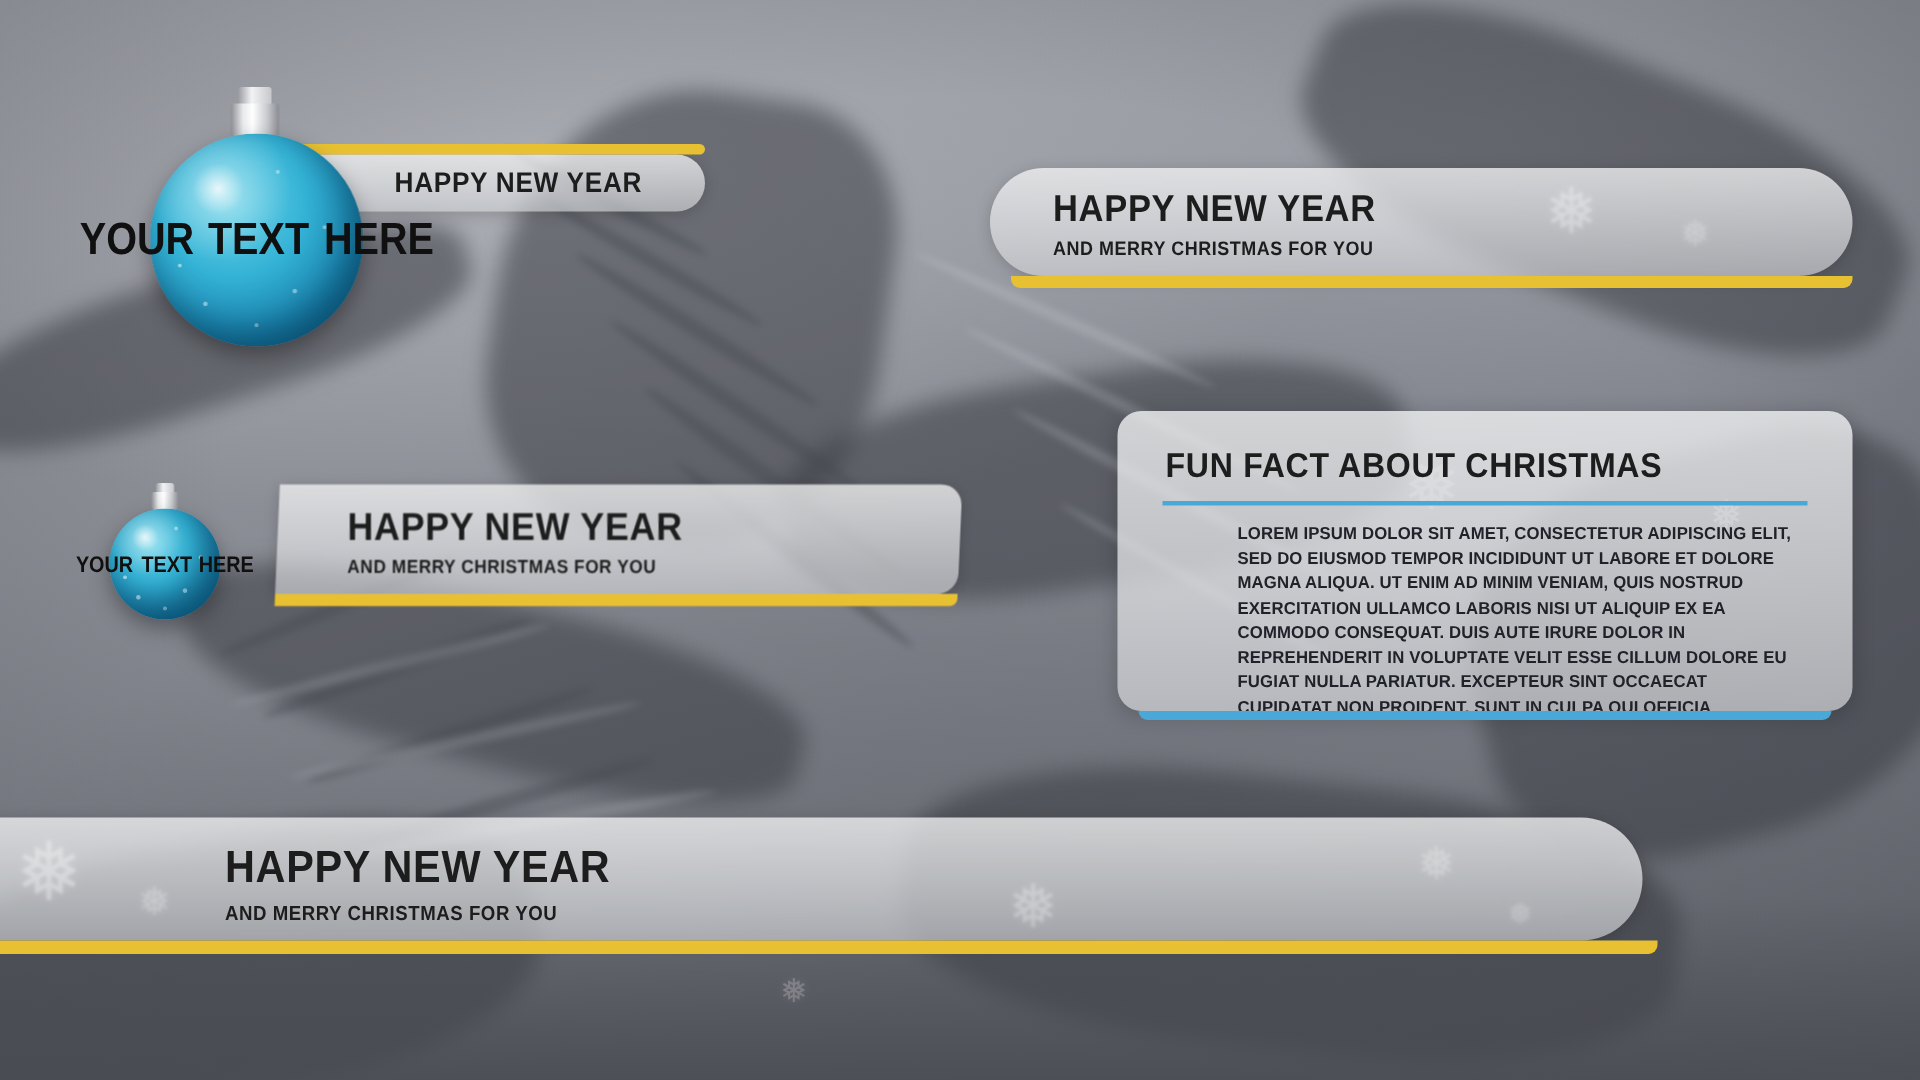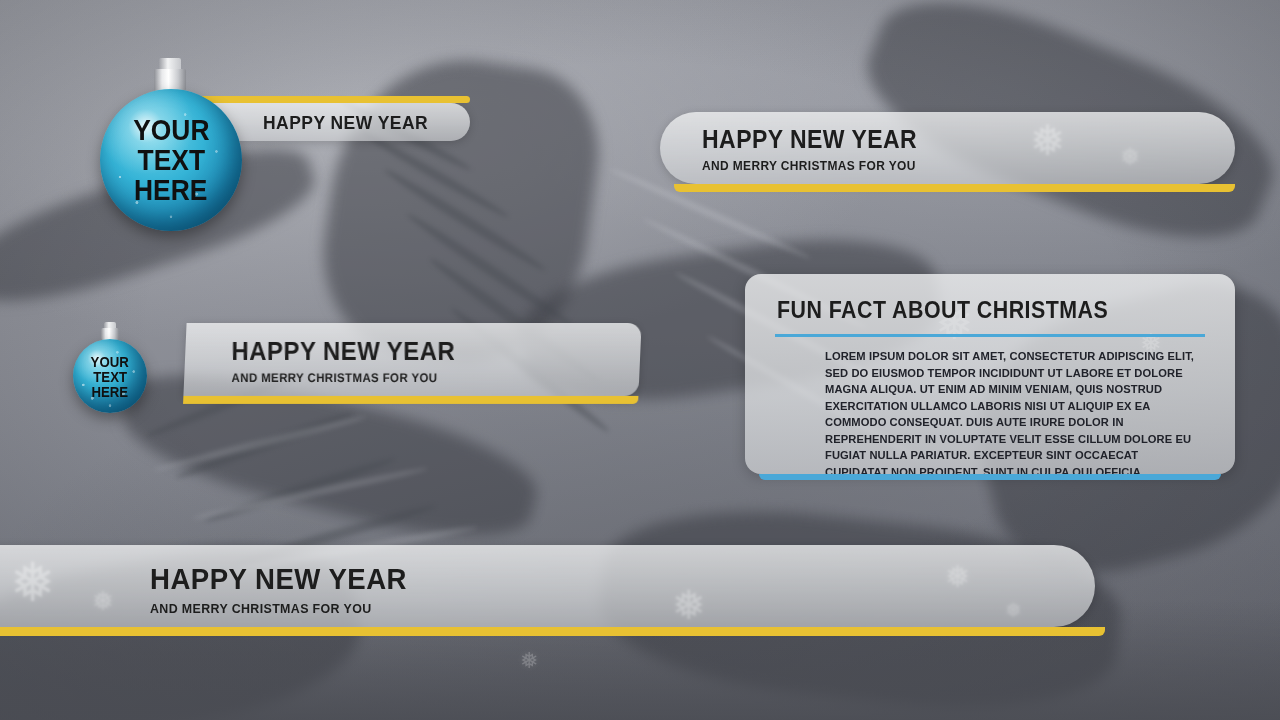--- a/index.html
+++ b/index.html
@@ -146,21 +146,21 @@
       radial-gradient(circle at 26% 80%, rgba(255,255,255,0.45) 0 1.2px, rgba(0,0,0,0) 1.8px),
       radial-gradient(circle at 68% 74%, rgba(255,255,255,0.42) 0 1.2px, rgba(0,0,0,0) 1.8px),
       radial-gradient(circle at 82% 44%, rgba(255,255,255,0.4) 0 1px, rgba(0,0,0,0) 1.6px),
       radial-gradient(circle at 50% 90%, rgba(255,255,255,0.35) 0 1px, rgba(0,0,0,0) 1.6px),
       radial-gradient(circle at 60% 18%, rgba(255,255,255,0.4) 0 1px, rgba(0,0,0,0) 1.6px);
   }
   .ornament .ball-text {
     position: absolute;
     inset: 0;
     display: flex;
-    flex-direction: column;
+    flex-direction: row;
     align-items: center;
     justify-content: center;
     color: #101010;
     font-family: "Liberation Sans", sans-serif;
     font-weight: bold;
     text-align: right;
     letter-spacing: 0px;
     z-index: 2;
   }
   .ball-text span { transform: scaleX(0.88); display: block; }

